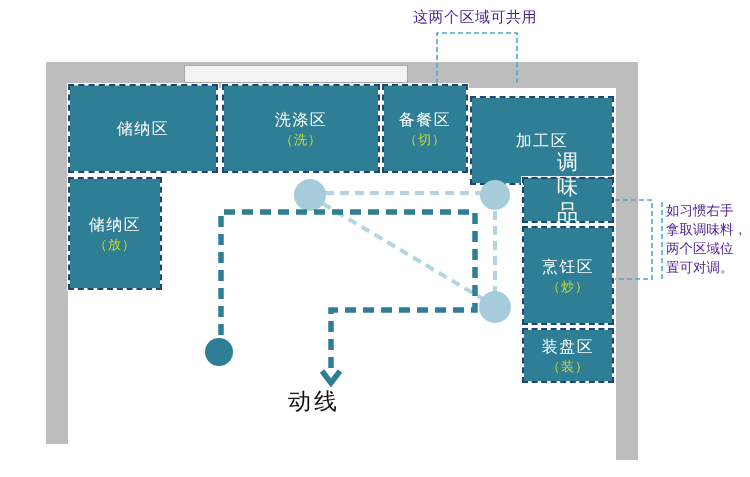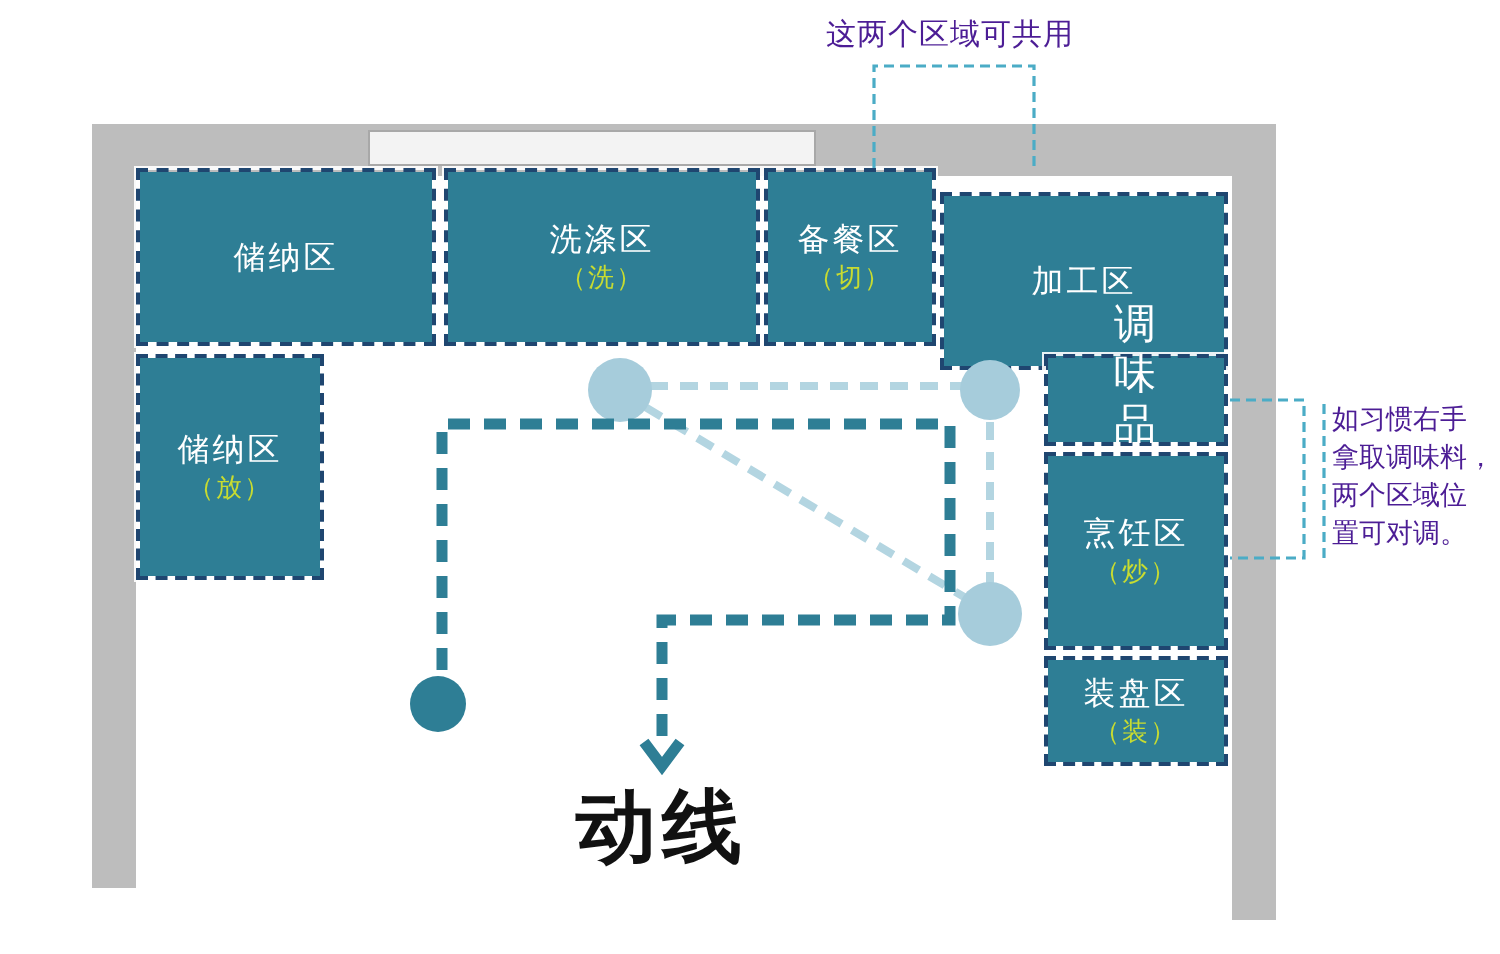--- a/index.html
+++ b/index.html
@@ -37,22 +37,22 @@
   .z7{left:522px;top:226px;width:92px;height:99px;}
   .z8{left:522px;top:328px;width:92px;height:55px;}
   .z9{left:400px;top:386px;width:214px;height:57px;padding-right:64px;}
   
   .paths{position:absolute;left:0;top:0;width:750px;height:477px;pointer-events:none;}
   
   .note{position:absolute;color:#4c1d95;}
   .note-top{left:413px;top:8px;font-size:15px;letter-spacing:0.5px;white-space:nowrap;}
   .note-right{left:666px;top:201px;width:82px;font-size:13.5px;line-height:19px;
     white-space:pre-line;}
-  .flow-label{position:absolute;left:288px;top:386px;font-size:40px;color:#111;
-    font-weight:700;letter-spacing:3px;white-space:nowrap;}
+  .flow-label{position:absolute;left:288px;top:386px;font-size:23px;color:#111;
+    font-weight:400;letter-spacing:3px;white-space:nowrap;}
 </style>
 </head>
 <body>
 
 <div class="stage">
 
   <div class="wall wall-left"></div>
   <div class="wall wall-top"></div>
   <div class="wall wall-right"></div>
   <div class="window"></div>

